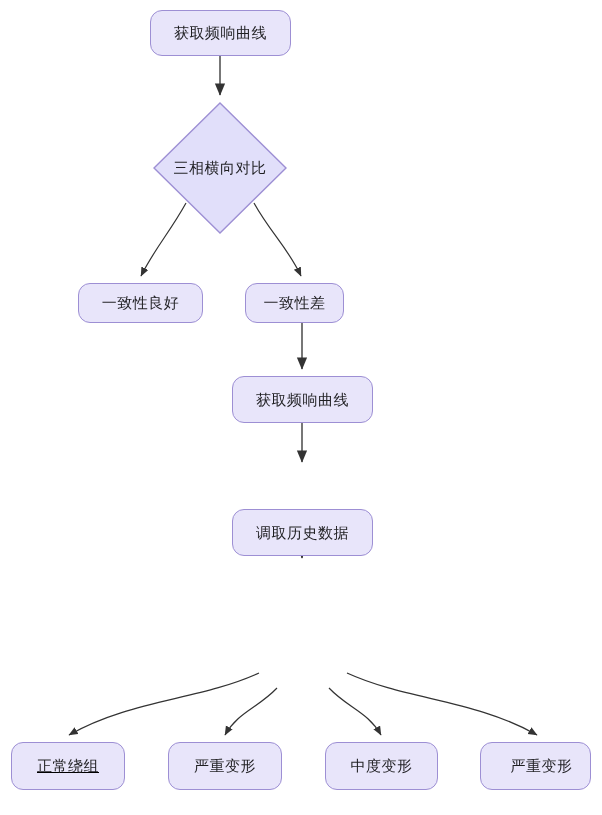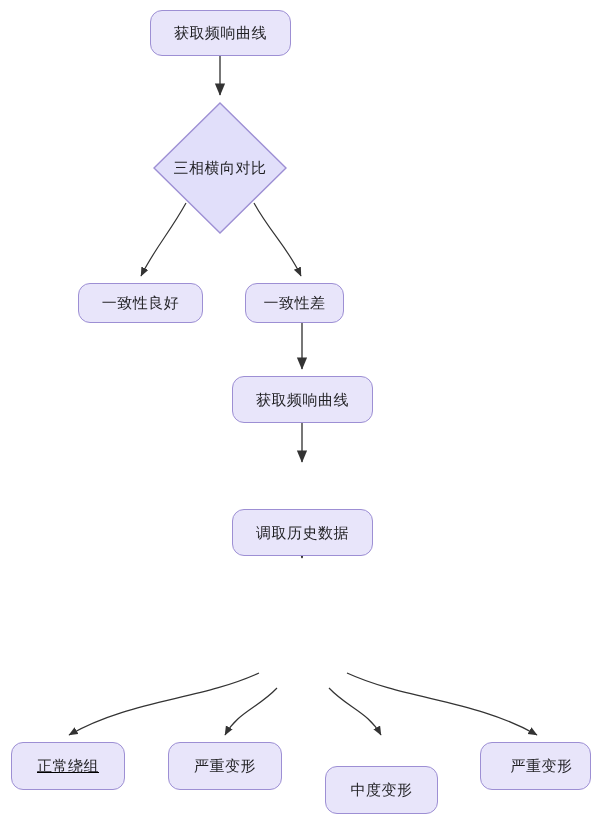--- a/index.html
+++ b/index.html
@@ -128,21 +128,21 @@
 
 
   <div class="node node-process" style="left:11px; top:742px; width:114px; height:48px;text-decoration:underline;">
     <span class="node-label">正常绕组</span>
   </div>
 
   <div class="node node-process" style="left:168px; top:742px; width:114px; height:48px;">
     <span class="node-label">严重变形</span>
   </div>
 
-  <div class="node node-process" style="left:325px; top:742px; width:113px; height:48px;margin-top:24px;">
+  <div class="node node-process" style="left:325px; top:742px; width:113px; height:48px;">
     <span class="node-label">中度变形</span>
   </div>
 
   <div class="node node-process" style="left:480px; top:742px; width:111px; height:48px;padding-left:12px;">
     <span class="node-label">严重变形</span>
   </div>
 
 </div>
 
 </body></html>

